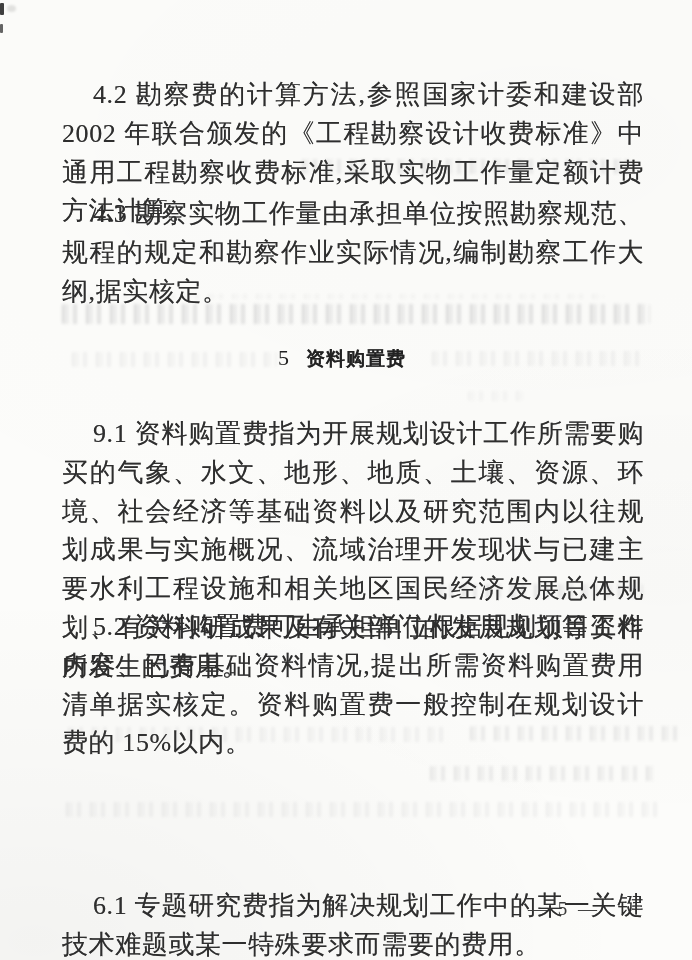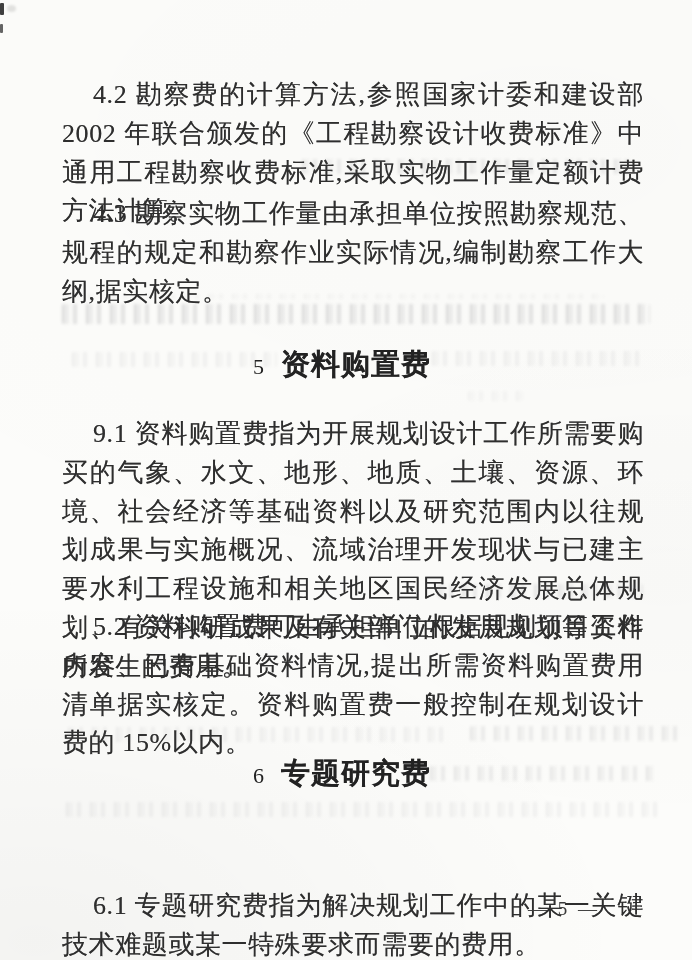--- a/index.html
+++ b/index.html
@@ -53,21 +53,21 @@
   .h5 { top: 345px; }
   .h6 { top: 754px; }
   .heading .num {
     font-family: "Liberation Serif", "DejaVu Serif", serif;
     font-size: 22px;
     margin-right: 17px;
     font-weight: 500;
   }
   .heading .title {
     font-family: "Liberation Sans", "DejaVu Sans", sans-serif;
-    font-size: 29px;
+    font-size: 19px;
     font-weight: 700;
     letter-spacing: 1px;
     text-shadow: 0 0 0.5px rgba(25,25,25,0.6);
   }
 
   
   .footer-pagenum {
     position: absolute;
     top: 898px;
     right: 92px;
@@ -136,23 +136,20 @@
 
   <div class="para p1">4.2 勘察费的计算方法,参照国家计委和建设部 2002 年联合颁发的《工程勘察设计收费标准》中通用工程勘察收费标准,采取实物工作量定额计费方法计算。</div>
   <div class="para p2">4.3 勘察实物工作量由承担单位按照勘察规范、规程的规定和勘察作业实际情况,编制勘察工作大纲,据实核定。</div>
 
   <div class="heading h5">
     <span class="num">5</span><span class="title">资料购置费</span>
   </div>
   <div class="para p4">9.1 资料购置费指为开展规划设计工作所需要购买的气象、水文、地形、地质、土壤、资源、环境、社会经济等基础资料以及研究范围内以往规划成果与实施概况、流域治理开发现状与已建主要水利工程设施和相关地区国民经济发展总体规划、有关科研成果及有关部门的发展规划等资料所发生的费用。</div>
   <div class="para p5">5.2 资料购置费可由承担单位根据规划项目工作内容、已有基础资料情况,提出所需资料购置费用清单据实核定。资料购置费一般控制在规划设计费的 15%以内。</div>
 
-  <div class="heading h6">
-    <span class="num">6</span><span class="title">专题研究费</span>
-  </div>
   <div class="para p6">6.1 专题研究费指为解决规划工作中的某一关键技术难题或某一特殊要求而需要的费用。</div>
 
   <div class="footer-pagenum">— 5 —</div>
 
   <div class="ghost g1 g-med"></div>
   <div class="ghost g2t g-xfaint"></div>
   <div class="ghost g2 g-strong"></div>
   <div class="ghost g3a g-faint"></div>
   <div class="ghost g3b g-faint"></div>
   <div class="ghost g4 g-xfaint"></div>

